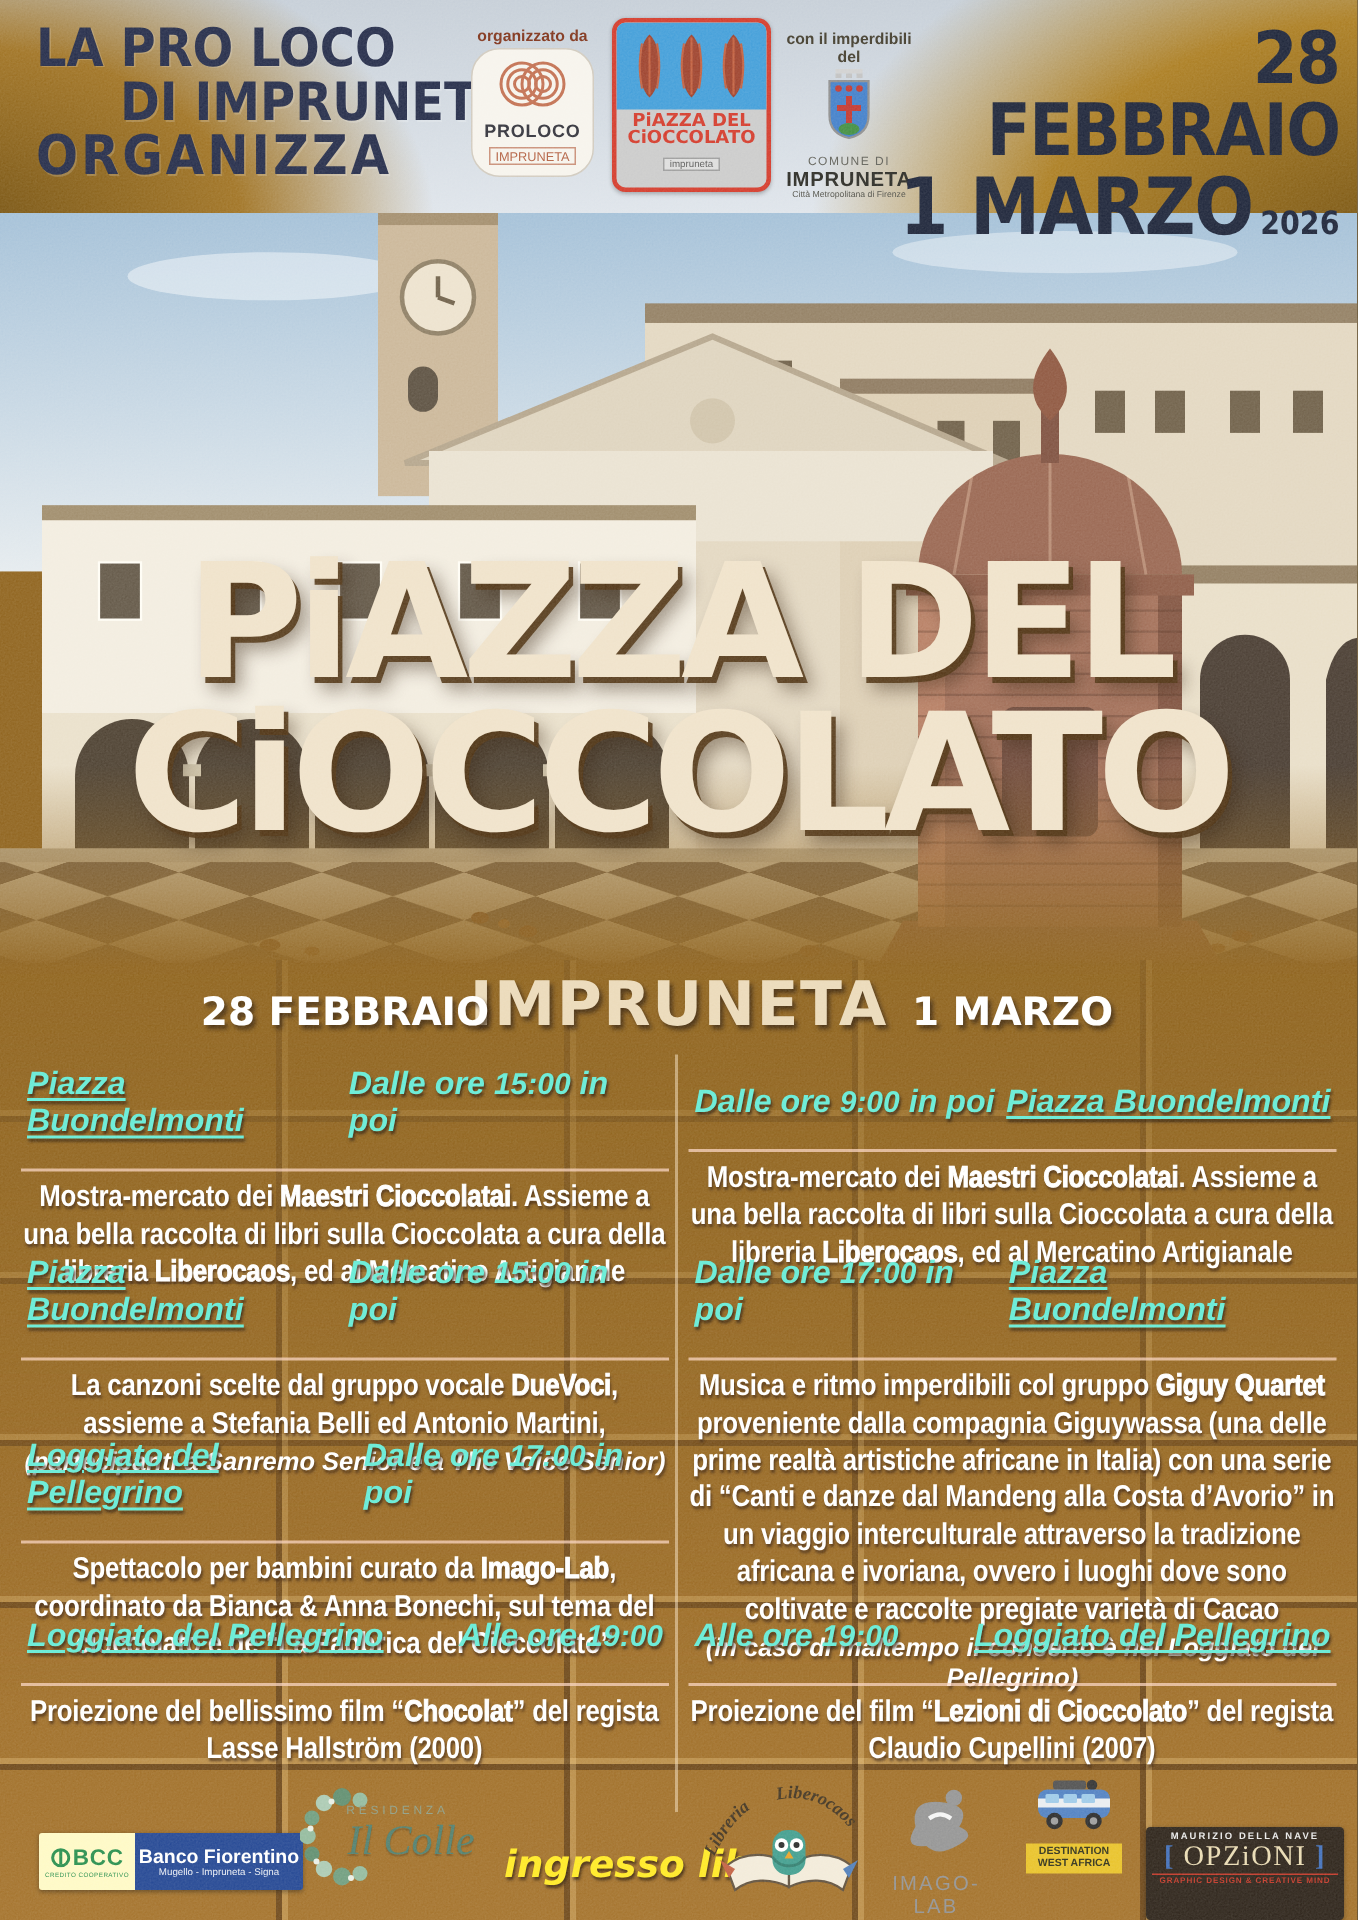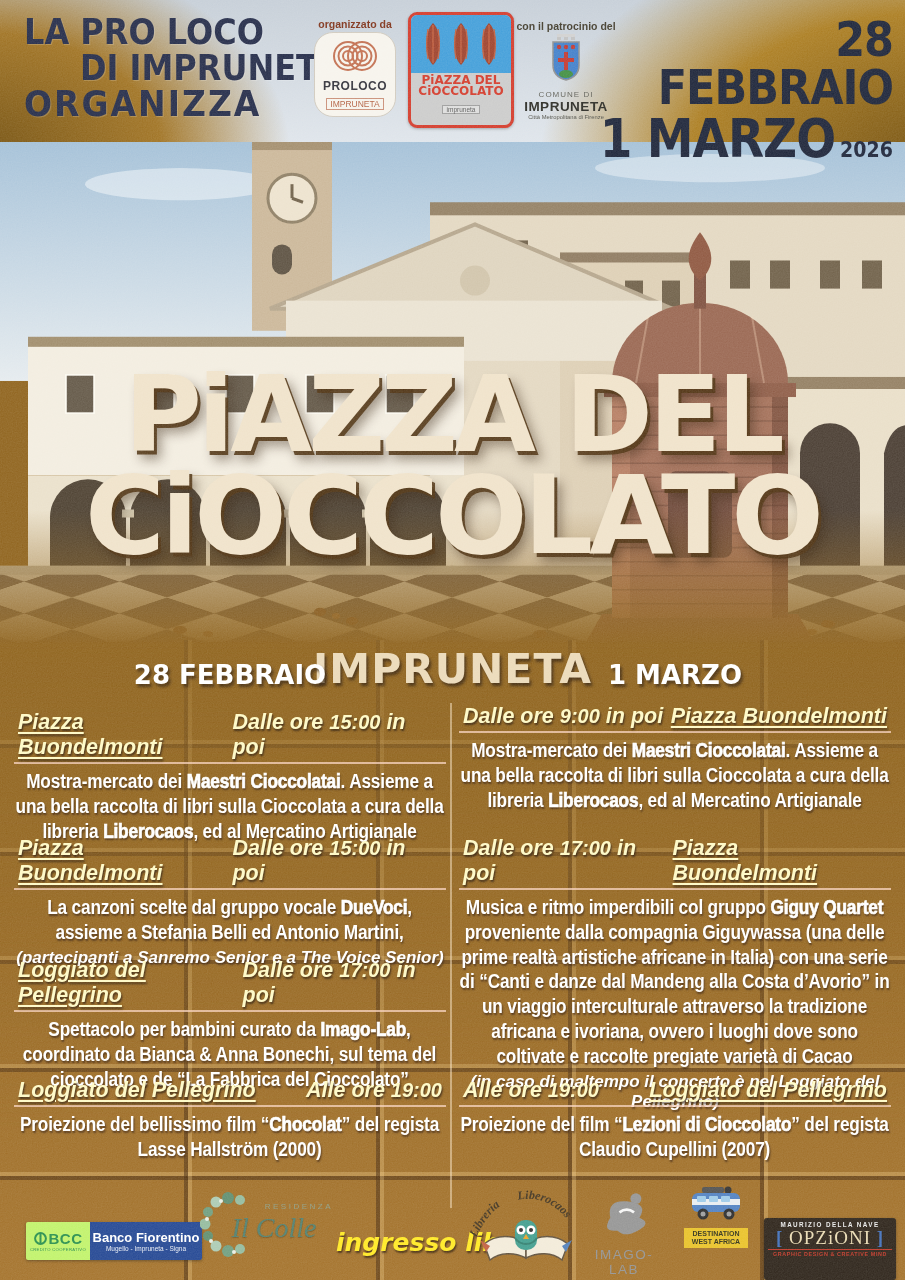--- a/index.html
+++ b/index.html
@@ -59,46 +59,46 @@
   .band span{position:absolute;font-weight:700;text-shadow:2px 3px 3px rgba(40,20,0,.75);}
   .band-left{left:14px;width:432px;top:15px;text-align:center;font-size:26px;color:#fff;}
   .band-center{left:0;width:905px;top:0;text-align:center;font-size:41px;color:#ead8b6;letter-spacing:1px;}
   .band-right{left:459px;width:432px;top:15px;text-align:center;font-size:26px;color:#fff;}
   .vline{position:absolute;left:450px;top:703px;width:2px;height:505px;background:rgba(250,230,200,.5);z-index:4;}
   
   .sched{position:absolute;top:640px;left:0;width:905px;height:640px;z-index:5;}
   .event{position:absolute;width:432px;}
   .col-left{left:14px;}  .col-right{left:459px;}
   .col-left.e0{top:70px}.col-left.e1{top:196px}.col-left.e2{top:318px}.col-left.e3{top:438px}
-  .col-right.e0{top:64px}.col-right.e1{top:196px}.col-right.e2{top:438px}
-  .ev-head{display:flex;justify-content:space-between;align-items:flex-end;padding:0 4px 2px;
+  .col-right.e0{top:82px}.col-right.e1{top:196px}.col-right.e2{top:438px}
+  .ev-head{display:flex;justify-content:space-between;align-items:flex-end;padding:0 4px 19px;
     border-bottom:2px solid rgba(250,210,190,.75);
-    font-style:italic;font-weight:700;font-size:21.5px;color:#fef9c3;
+    font-style:italic;font-weight:700;font-size:21.5px;color:#5eead4;
     text-shadow:1px 2px 2px rgba(40,20,0,.85);}
   .venue{text-decoration:underline;text-underline-offset:3px;}
   .time b{font-size:20px;}
   .ev-body{margin-top:5px;width:116%;margin-left:-8%;transform:scaleX(.862);transform-origin:50% 0;
     text-align:center;color:#fff;font-weight:700;font-size:20px;line-height:1.24;letter-spacing:-.2px;
     text-shadow:1px 2px 2px rgba(40,15,0,.7);}
   .bseg{-webkit-text-stroke:.7px #fff;}
   .ev-note{margin-top:3px;text-align:center;color:#fff;font-style:italic;font-weight:700;font-size:17px;
     text-shadow:1px 2px 2px rgba(40,15,0,.7);}
   
   .foot-el{position:absolute;z-index:6;}
   .bcc{left:26px;top:1222px;width:176px;height:38px;display:flex;border-radius:2px;overflow:hidden;box-shadow:0 1px 3px rgba(0,0,0,.4);}
-  .bcc-left{width:64px;background:#bef264;display:flex;flex-direction:column;align-items:center;justify-content:center;}
+  .bcc-left{width:64px;background:#fef9c3;display:flex;flex-direction:column;align-items:center;justify-content:center;}
   .bcc-abbr{display:flex;align-items:center;font-weight:700;font-size:15px;color:#1f8a46;letter-spacing:.5px;}
   .bcc-abbr svg{margin-right:2px;}
   .bcc-abbr-sub{font-size:4.2px;color:#1f8a46;letter-spacing:.3px;}
   .bcc-right{flex:1;background:#1a3f8f;color:#fff;display:flex;flex-direction:column;align-items:center;justify-content:center;}
   .bcc-name{font-weight:700;font-size:13px;text-align:center;}
   .bcc-area{font-size:6.5px;opacity:.9;}
   .colle{left:198px;top:1186px;width:128px;height:82px;text-align:center;}
   .colle svg{position:absolute;left:2px;top:6px;}
-  .colle-eyebrow{position:absolute;left:41px;top:16px;width:94px;font-size:8px;letter-spacing:2.5px;color:#8a9a80;text-align:right;}
+  .colle-eyebrow{position:absolute;left:20px;top:16px;width:94px;font-size:8px;letter-spacing:2.5px;color:#8a9a80;}
   .colle-name{position:absolute;left:24px;top:26px;width:104px;font-family:"Liberation Serif",serif;font-style:italic;
     font-size:28px;color:#4a7a68;text-shadow:0 1px 1px rgba(0,0,0,.25);}
   .ingresso{left:336px;top:1228px;font-family:"DejaVu Sans",sans-serif;font-weight:700;font-style:italic;
     font-size:25px;color:#ffe81a;text-shadow:1px 2px 2px rgba(40,20,0,.8);}
   .libero{left:470px;top:1188px;}
   .imago{left:582px;top:1190px;width:84px;text-align:center;}
   .imago-name{font-size:13.5px;color:#8f8f8f;letter-spacing:1.5px;font-weight:400;margin-top:1px;}
   .dwa{left:684px;top:1186px;width:64px;text-align:center;}
   .dwa-label{margin-top:2px;background:#e8c020;color:#2a2a10;font-weight:700;font-size:7px;line-height:1.15;padding:2px 1px;}
   .opz{left:764px;top:1218px;width:132px;height:62px;background:#241a10;border-radius:3px;padding:3px 4px;box-sizing:border-box;text-align:center;box-shadow:0 1px 3px rgba(0,0,0,.4);}
@@ -155,21 +155,21 @@
         </svg>
       </div>
       <div class="chlogo-grey">
         <div class="chl-t">PiAZZA DEL</div>
         <div class="chl-t">CiOCCOLATO</div>
         <div class="chl-sub">impruneta</div>
       </div>
     </div>
 
     <div class="patroc">
-      <div class="lbl-small">con il patrocinio del</div>
+      <div class="lbl-small">con il imperdibili del</div>
       <svg width="36" height="50" viewBox="0 0 36 50">
         <rect x="9" y="2" width="18" height="3" fill="#cfcfcf"></rect>
         <rect x="9" y="5" width="4" height="3" fill="#bfbfbf"></rect>
           <rect x="16" y="5" width="4" height="3" fill="#bfbfbf"></rect>
           <rect x="23" y="5" width="4" height="3" fill="#bfbfbf"></rect>
         <path d="M5,10 H31 V33 Q31,45 18,48 Q5,45 5,33 Z" fill="#3a7ac8" stroke="#8a8a8a" stroke-width="1.5"></path>
         <circle cx="11" cy="15" r="2.2" fill="#c03028"></circle>
           <circle cx="18" cy="15" r="2.2" fill="#c03028"></circle>
           <circle cx="25" cy="15" r="2.2" fill="#c03028"></circle>
         <rect x="16" y="20" width="4" height="18" fill="#c03028"></rect>

